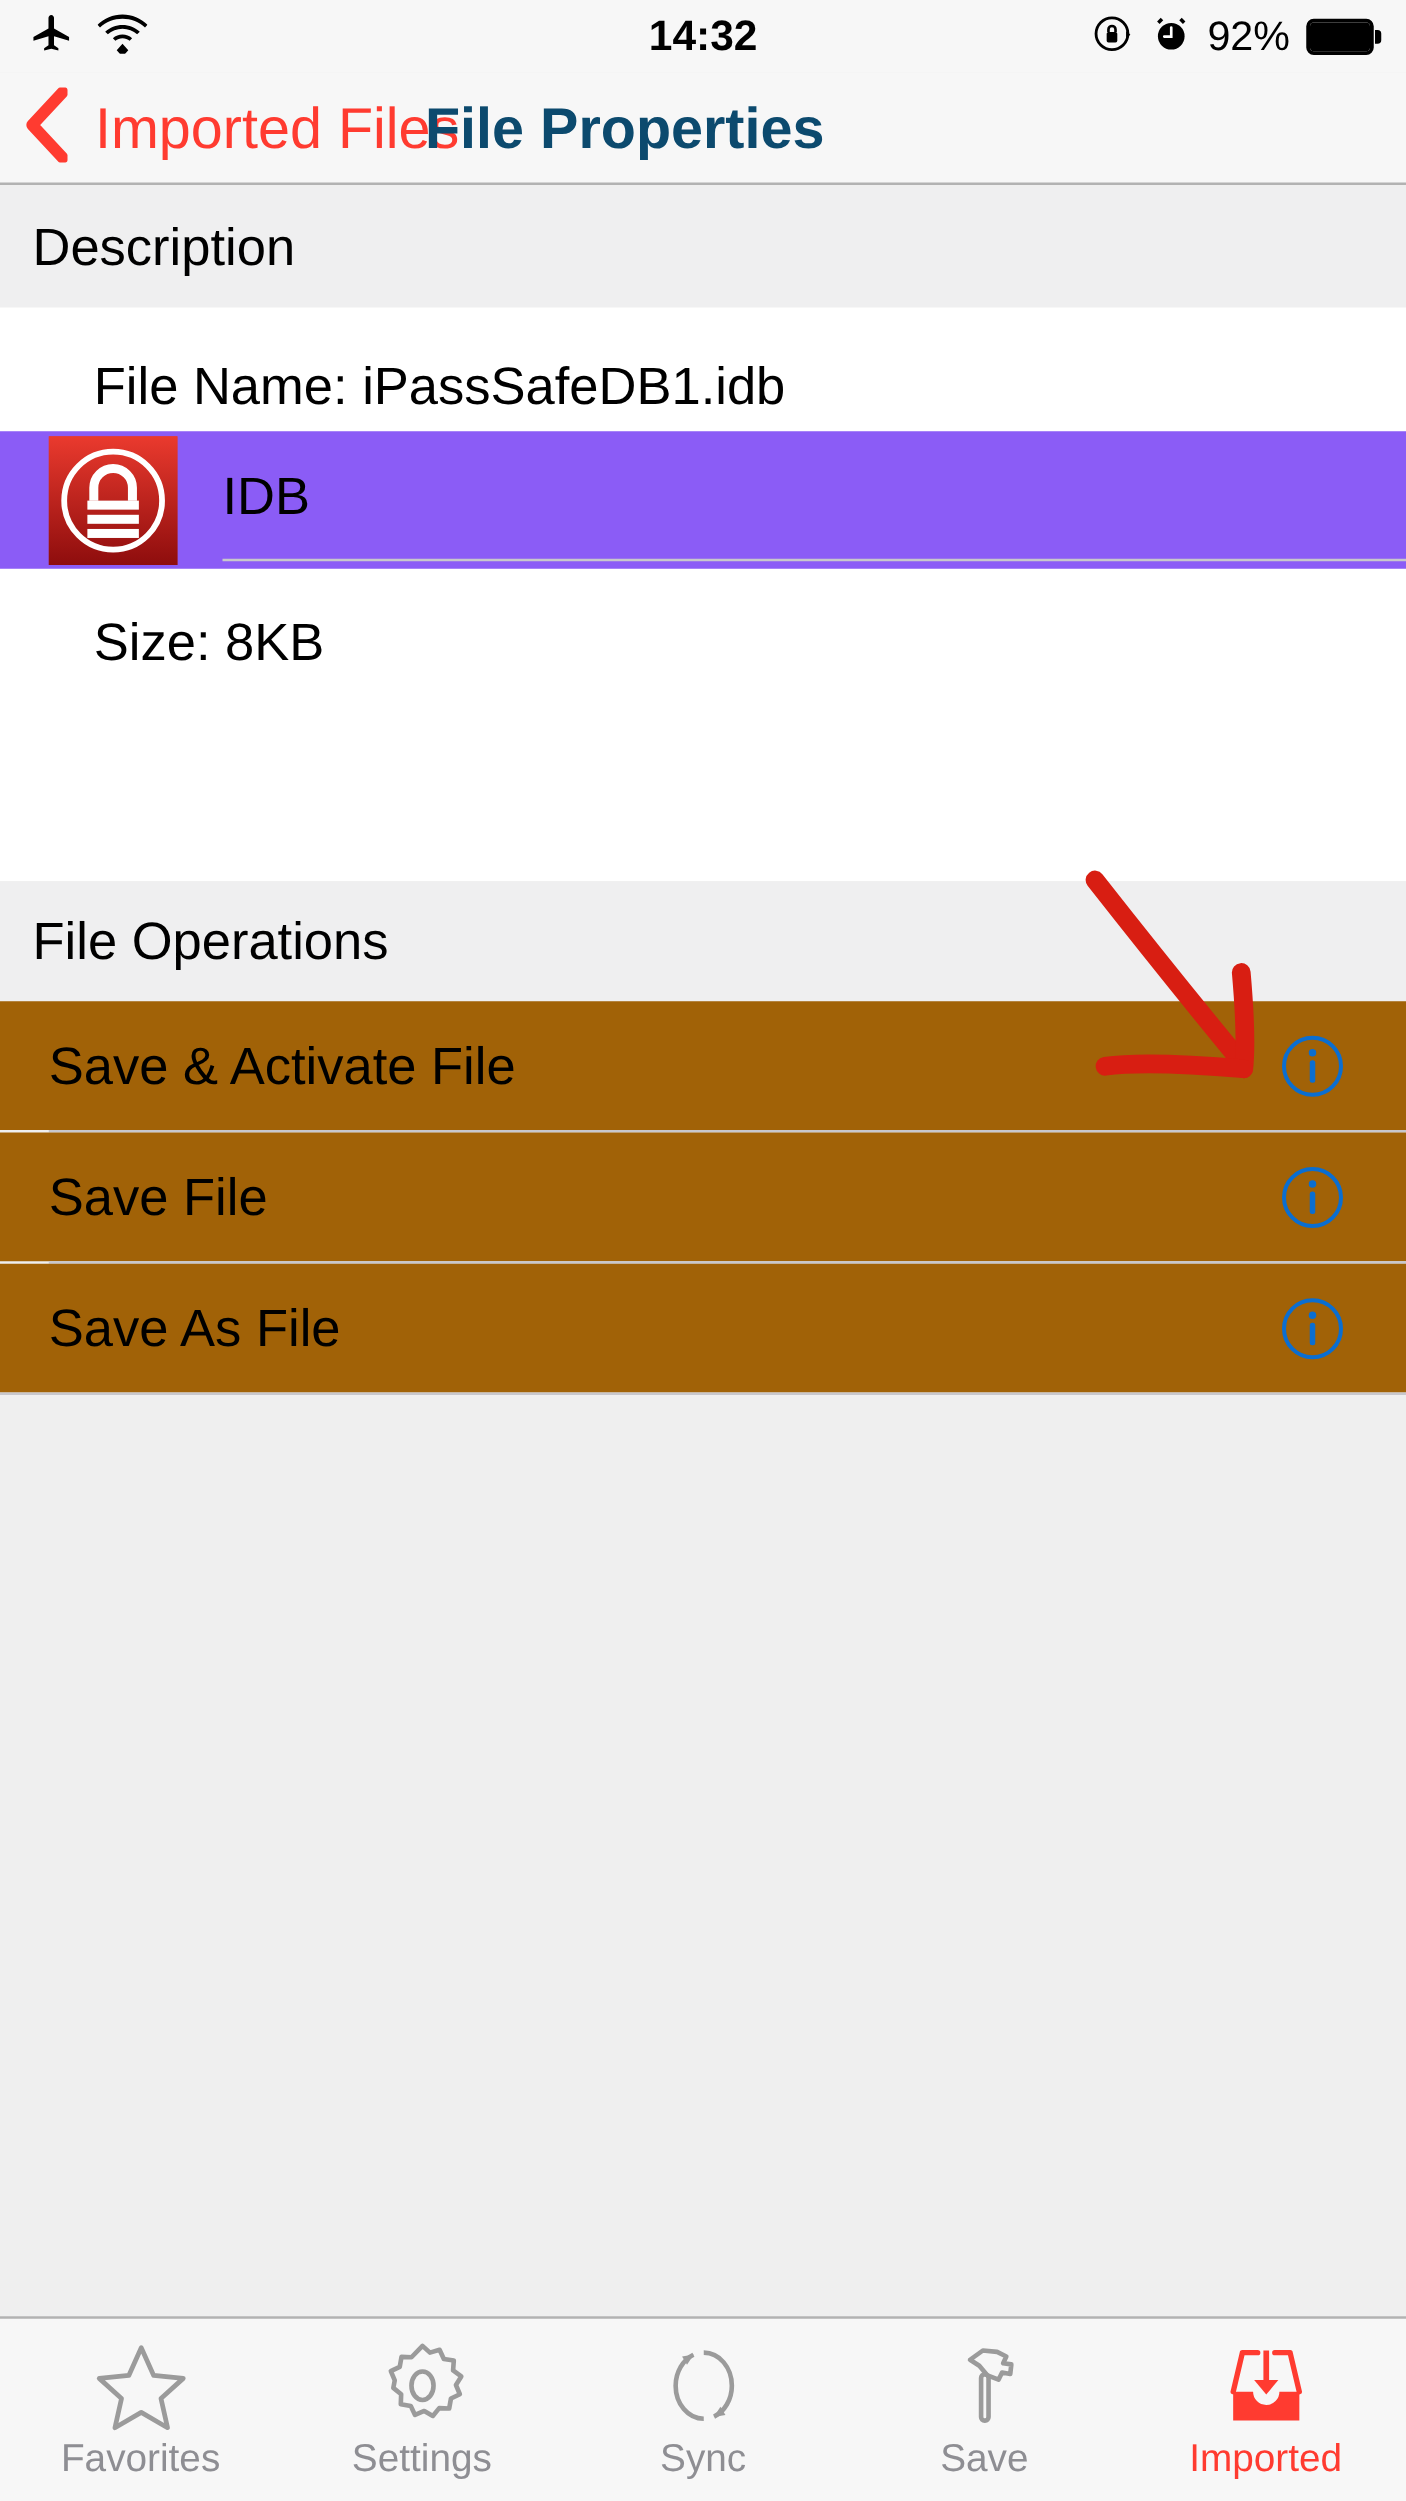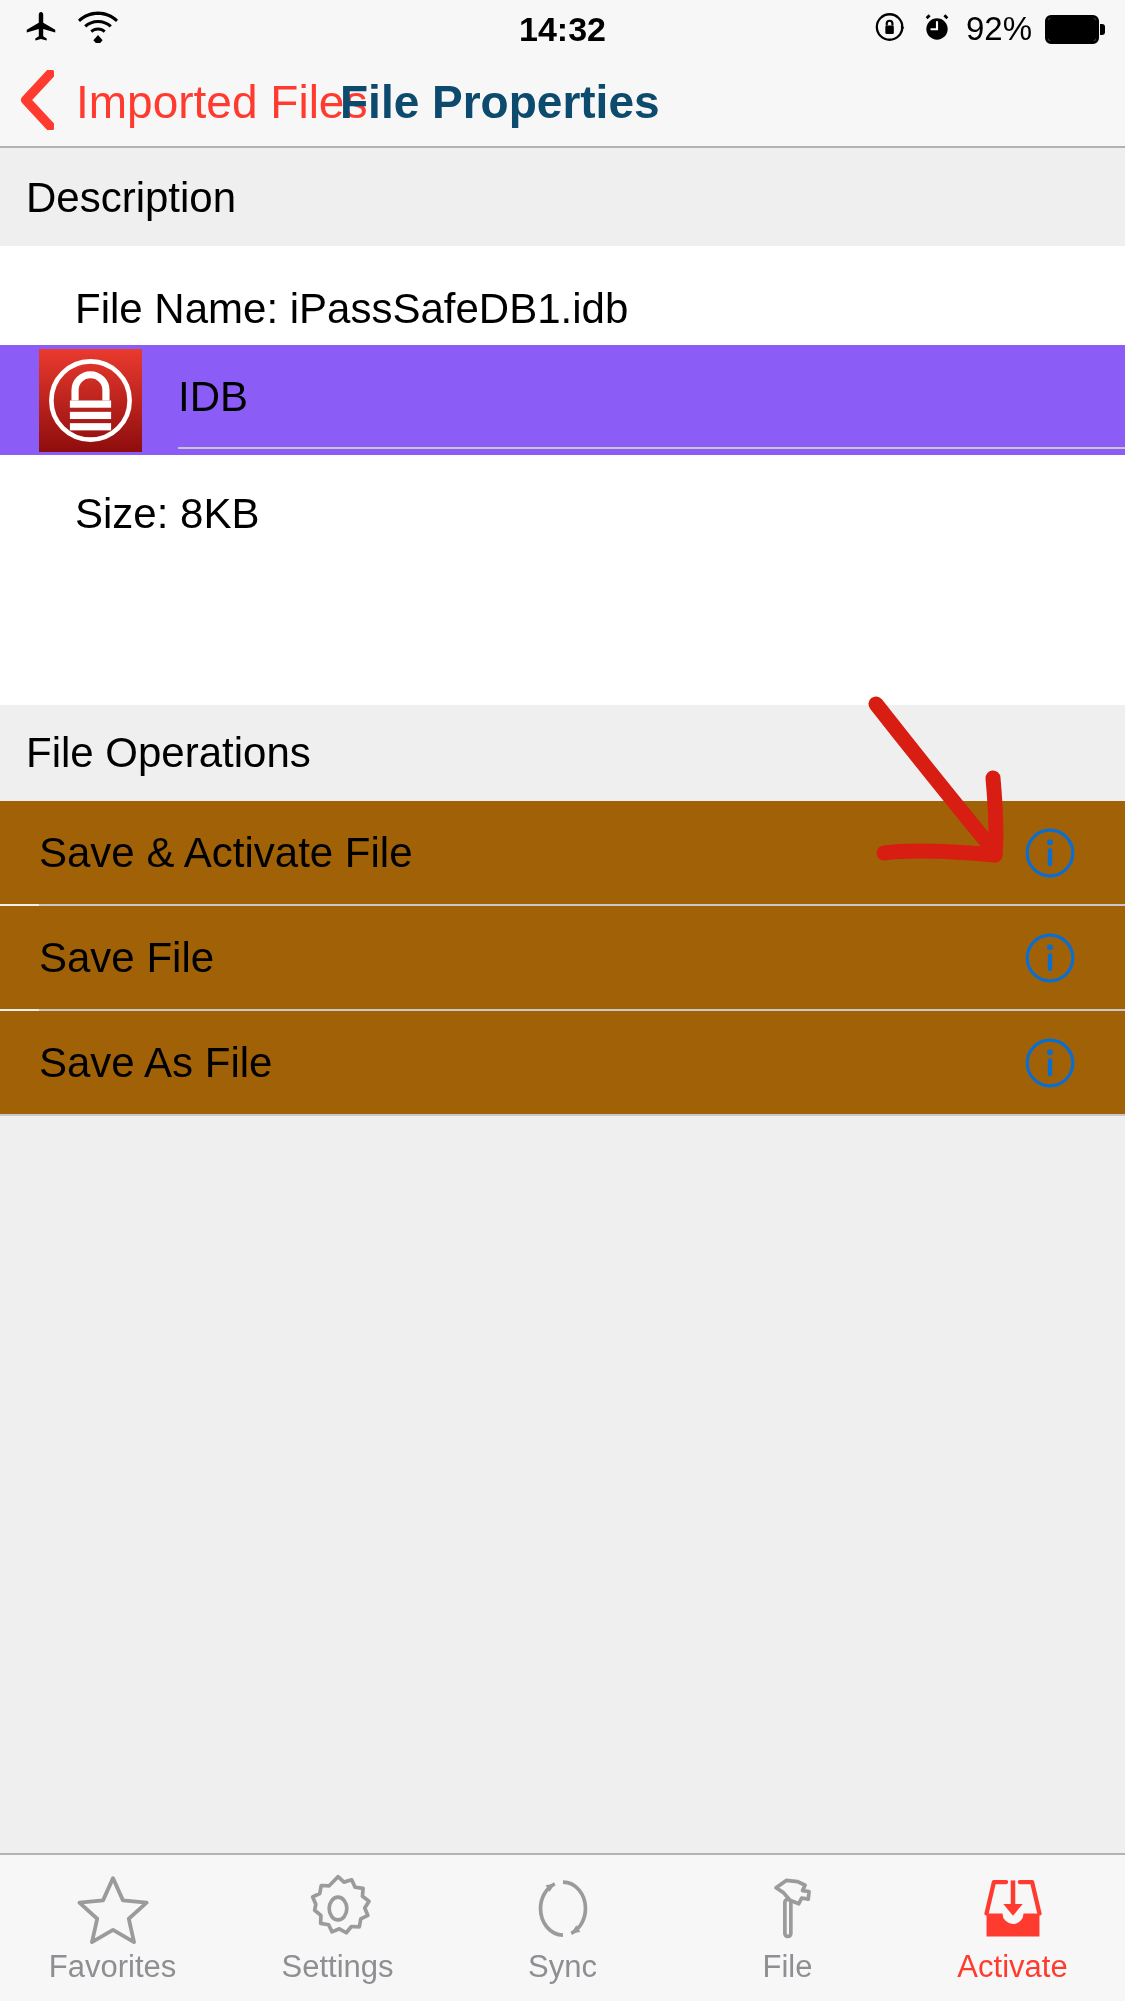--- a/index.html
+++ b/index.html
@@ -292,30 +292,30 @@
       <span class="tab-label">Sync</span>
     </div>
 
     <div class="tab">
       <span class="tab-ico">
         <svg width="76" height="74" viewBox="0 0 26 26">
           <path d="M8.8 5.2l3.6-2.6 4 .4 2.6 1.3-.9 1.9 2.3.3-.3 2.7-2.3-.4-1 2-3.1-1.2-2.3-2.7z" fill="none" stroke="#9b9b9b" stroke-width="1.3" stroke-linejoin="round"></path>
           <rect x="11.9" y="9.3" width="2.1" height="13" rx="1" fill="none" stroke="#9b9b9b" stroke-width="1.3"></rect>
         </svg>
       </span>
-      <span class="tab-label">File</span>
+      <span class="tab-label">Save</span>
     </div>
 
     <div class="tab active">
       <span class="tab-ico">
         <svg width="76" height="74" viewBox="0 0 26 26">
           <path d="M6.3 3.2h4.3M15.4 3.2h4.3M6.3 3.2l-2.6 11M19.7 3.2l2.6 11" fill="none" stroke="#FF3B30" stroke-width="1.5" stroke-linecap="round"></path>
           <path d="M3.7 14.2h5.6a3.7 3.7 0 0 0 7.4 0h5.6v8.1H3.7z" fill="#FF3B30"></path>
           <path d="M13 2.6v10.6" fill="none" stroke="#FF3B30" stroke-width="1.6"></path>
           <path d="M13 15l-3.4-4.1h6.8z" fill="#FF3B30"></path>
         </svg>
       </span>
-      <span class="tab-label">Activate</span>
+      <span class="tab-label">Imported</span>
     </div>
 
   </div>
 
 </div>
 
 </body></html>

